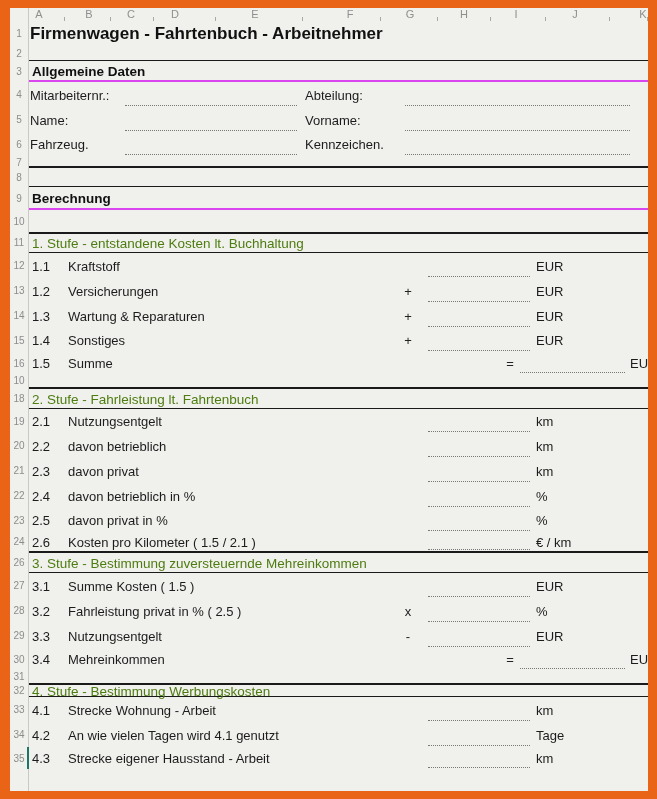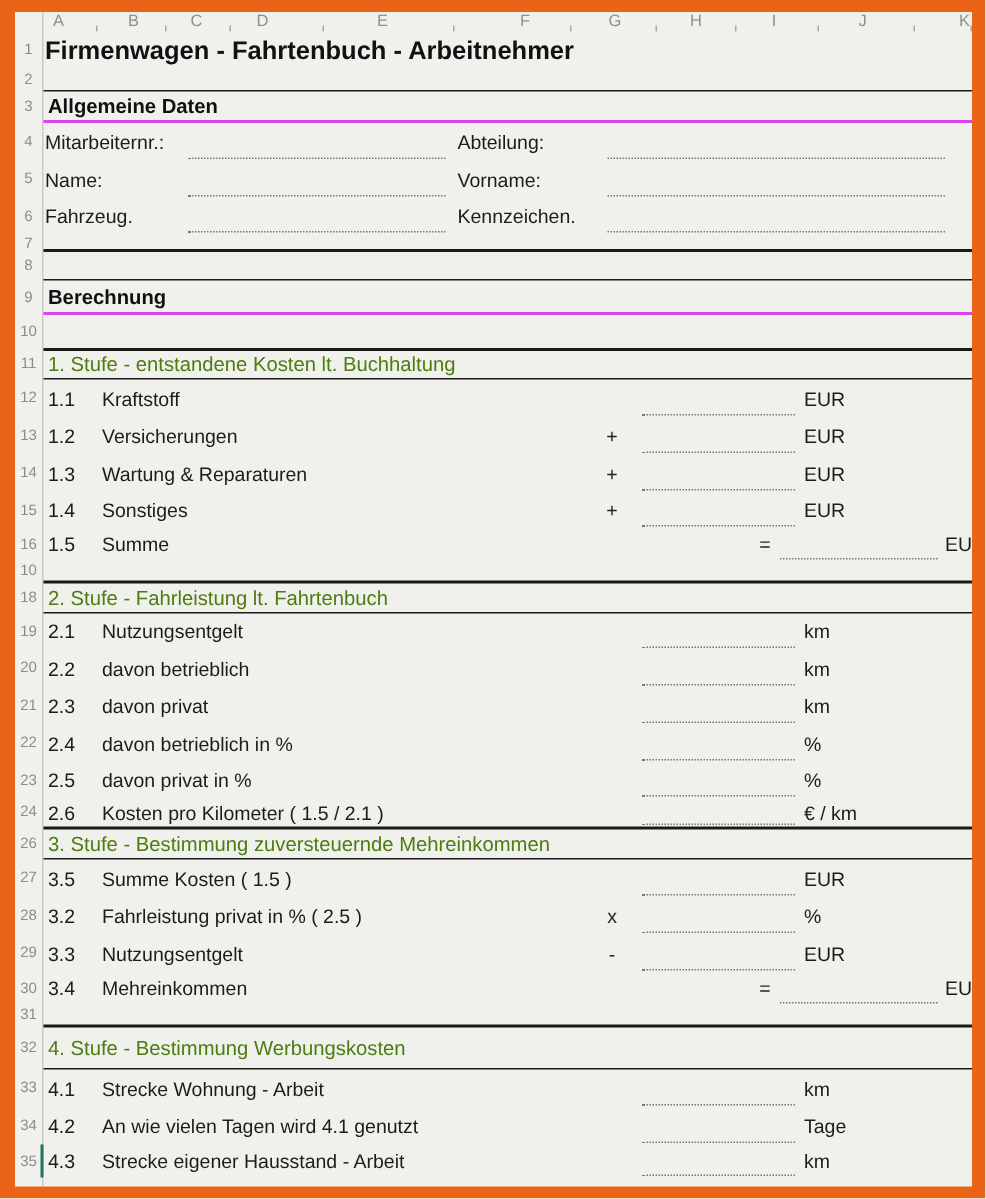--- a/index.html
+++ b/index.html
@@ -258,21 +258,21 @@
         </div>
         <div class="row" style="height: 22px;">
           <div class="gut">26</div>
           <div class="rc sub">
             <span class="vc sub-text">3. Stufe - Bestimmung zuversteuernde Mehreinkommen</span>
           </div>
         </div>
         <div class="row" style="height: 25px;">
           <div class="gut">27</div>
           <div class="rc">
-            <span class="vc num">3.5</span>
+            <span class="vc num">3.1</span>
             <span class="vc lbl">Summe Kosten ( 1.5 )</span>
             <div class="iline calc"></div>
             <span class="vc unit">EUR</span>
           </div>
         </div>
         <div class="row" style="height: 25px; padding-left: 44px;">
           <div class="gut">28</div>
           <div class="rc">
             <span class="vc num">3.2</span>
             <span class="vc lbl">Fahrleistung privat in % ( 2.5 )</span>
@@ -298,21 +298,21 @@
             <span class="vc lbl">Mehreinkommen</span>
             <span class="vc op eq">=</span>
             <div class="iline sum"></div>
             <span class="vc unit sumu">EUR</span>
           </div>
         </div>
         <div class="row" style="height: 13px;">
           <div class="gut">31</div>
           <div class="rc"></div>
         </div>
-        <div class="row" style="height: 30px;">
+        <div class="row" style="height: 14px;">
           <div class="gut">32</div>
           <div class="rc sub">
             <span class="vc sub-text">4. Stufe - Bestimmung Werbungskosten</span>
           </div>
         </div>
         <div class="row" style="height: 25px;">
           <div class="gut">33</div>
           <div class="rc">
             <span class="vc num">4.1</span>
             <span class="vc lbl">Strecke Wohnung - Arbeit</span>

